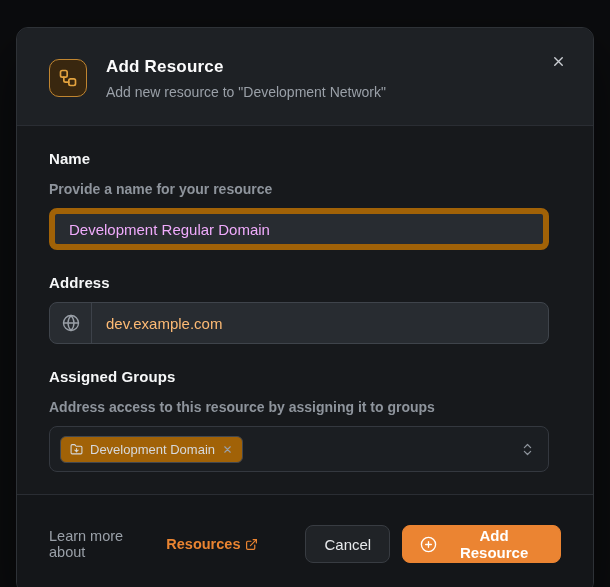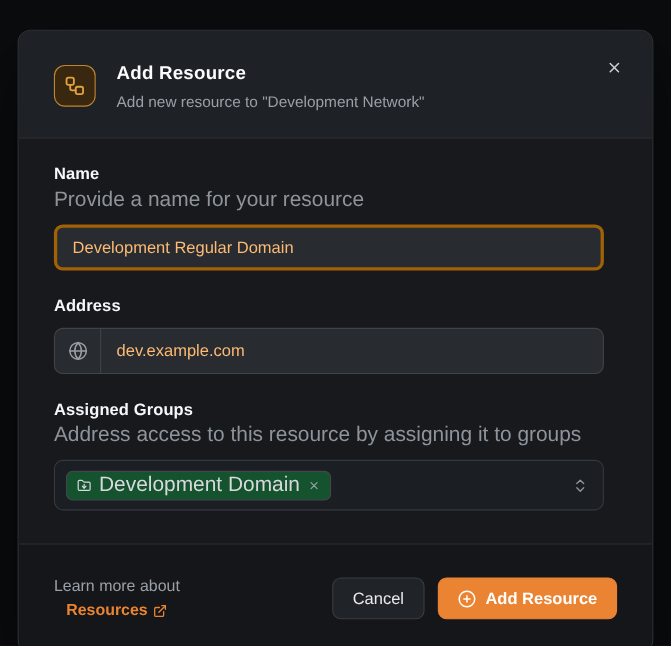--- a/index.html
+++ b/index.html
@@ -46,28 +46,28 @@
     width:22px; height:22px;
     background:none; border:none; cursor:pointer;
     color:#cdd0d5;
     display:flex; align-items:center; justify-content:center;
   }
   
   .dlg-body { padding:24px 44px 22px 32px; flex:1 1 auto; background:#17191c; }
   .field { margin-bottom:24px; }
   .field:last-child { margin-bottom:0; }
   .f-label { font-size:15px; font-weight:700; color:#f6f7f8; letter-spacing:.1px; }
-  .f-helper { font-size:19px; color:#8e949c; margin-top:4px; }
+  .f-helper { font-size:14px; color:#8e949c; margin-top:14px;font-weight:bold; }
   .f-control { margin-top:11px; }
   .text-input {
     width:100%; height:42px;
     background:#282c31;
-    border:3px solid #a16207;
+    border:6px solid #a16207;
     border-radius:8px;
-    color:#fdba74;
+    color:#f0abfc;
     font-family:"Liberation Sans", sans-serif;
     font-size:15px;
     padding:0 14px;
     outline:none;
   }
   .addr-wrap {
     display:flex; align-items:stretch;
     height:42px;
     background:#282c31;
     border:1px solid #3f444b;
@@ -90,39 +90,39 @@
     background:#1b1e22;
     border:1px solid #34383f;
     border-radius:8px;
     display:flex; align-items:center; justify-content:space-between;
     padding:0 13px 0 10px;
     cursor:pointer;
   }
   .chip {
     display:inline-flex; align-items:center; gap:7px;
     height:27px;
-    background:#14532d;
+    background:#a16207;
     border:1px solid #42474e;
     border-radius:6px;
     padding:0 9px;
     color:#d6d9dd;
-    font-size:19px;
+    font-size:13px;
     justify-content:center;
   }
   .chip .chip-x { color:#9aa0a8; display:flex; cursor:pointer; }
   .select-caret { color:#8e949c; display:flex; }
   
   .dlg-footer {
     flex:0 0 99px;
     background:#141619;
     border-top:1px solid #2a2d33;
     display:flex; align-items:center; justify-content:space-between;
     padding:0 32px;
   }
-  .learn { font-size:14.5px; color:#9aa0a8; display:flex; align-items:center; gap:6px;flex-direction:column; }
+  .learn { font-size:14.5px; color:#9aa0a8; display:flex; align-items:center; gap:6px; }
   .learn a {
     color:#ea8431; text-decoration:none; font-weight:600;
     display:inline-flex; align-items:center; gap:5px;
   }
   .btn-row { display:flex; align-items:center; gap:12px;padding-left:47px; }
   .btn {
     height:38px; border-radius:8px; font-size:15px;
     font-family:"Liberation Sans", sans-serif;
     display:inline-flex; align-items:center; justify-content:center;
     cursor:pointer;

